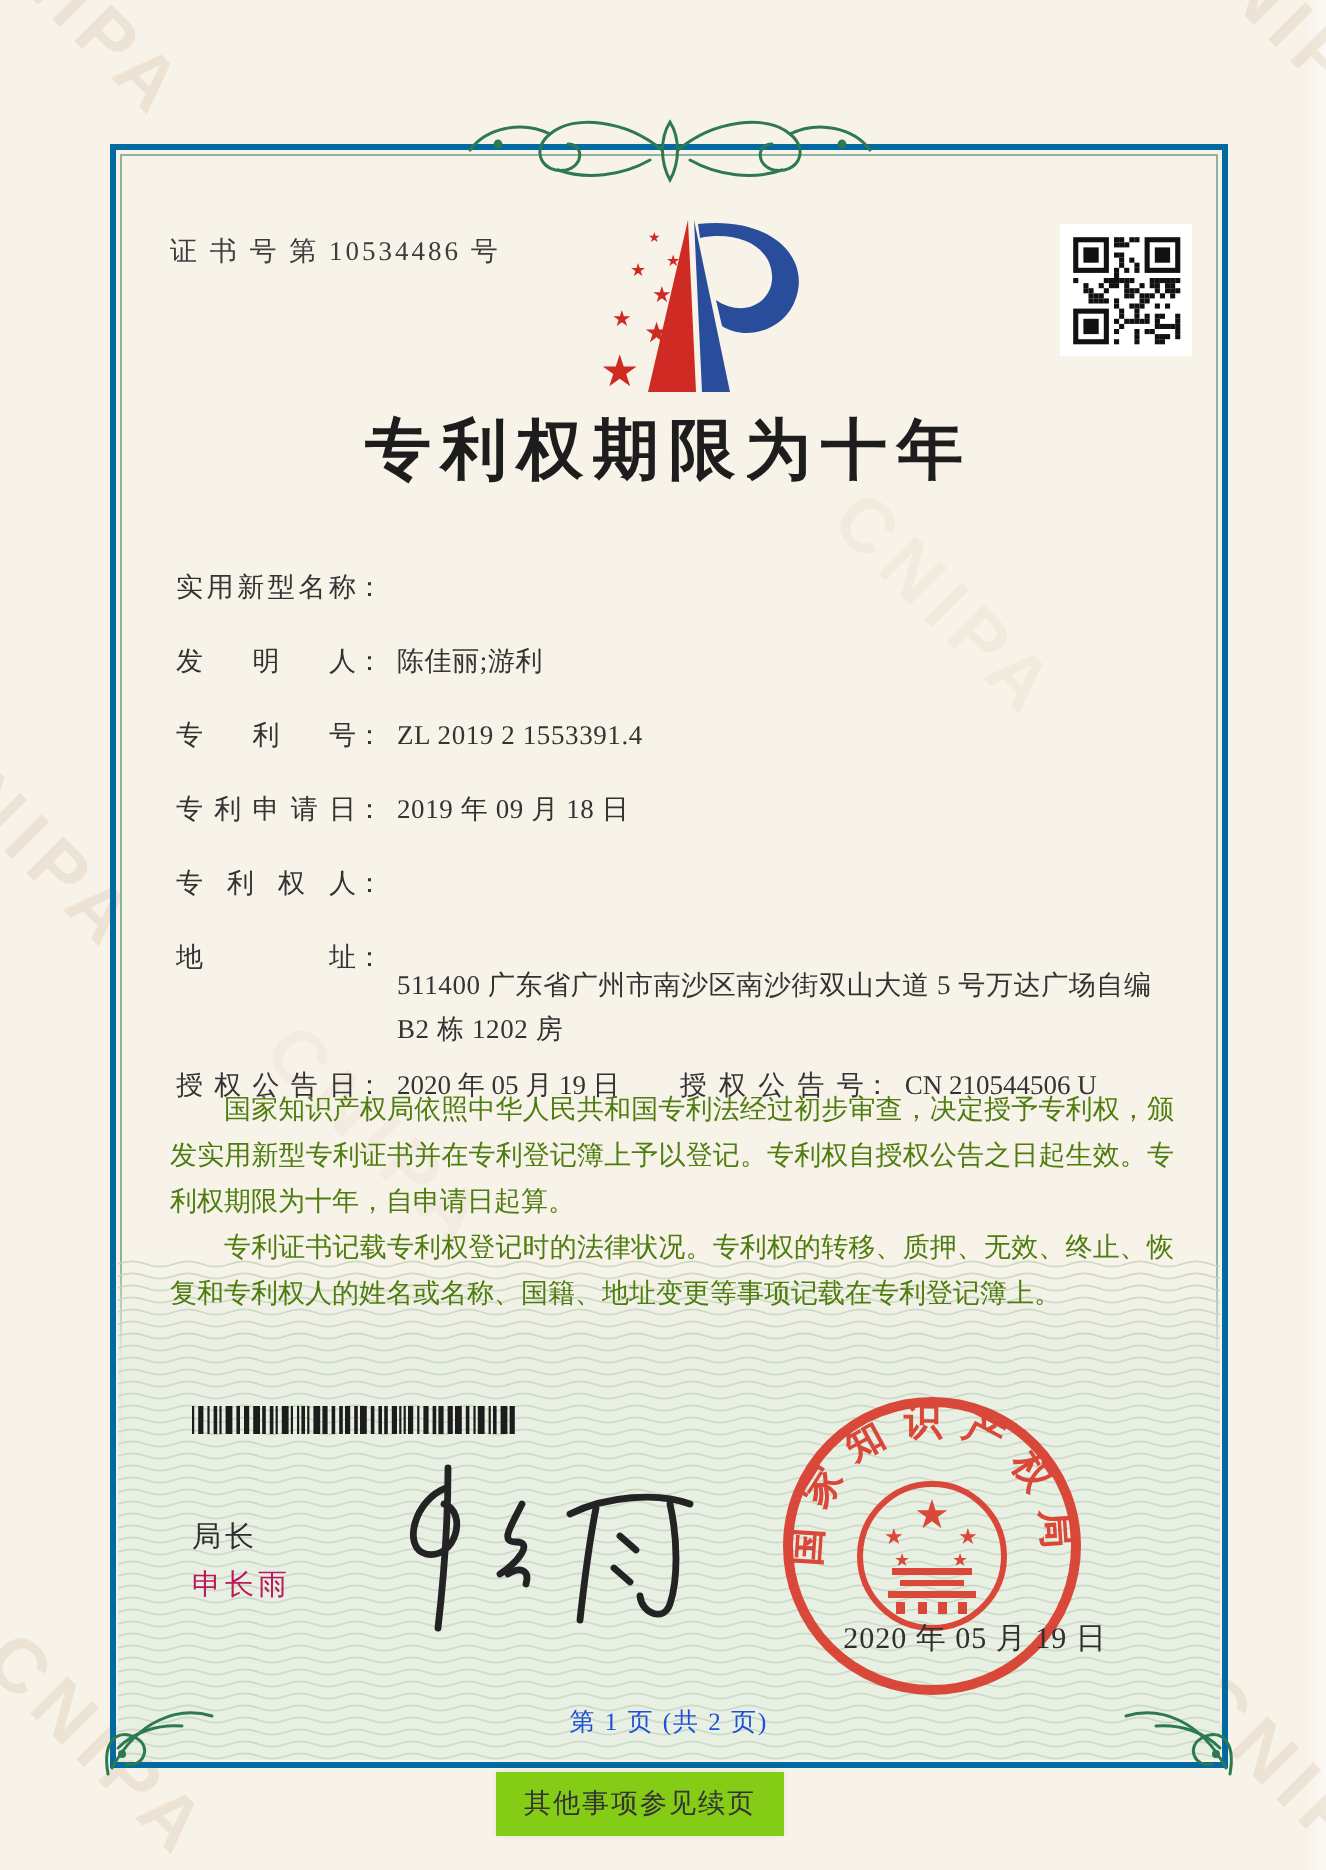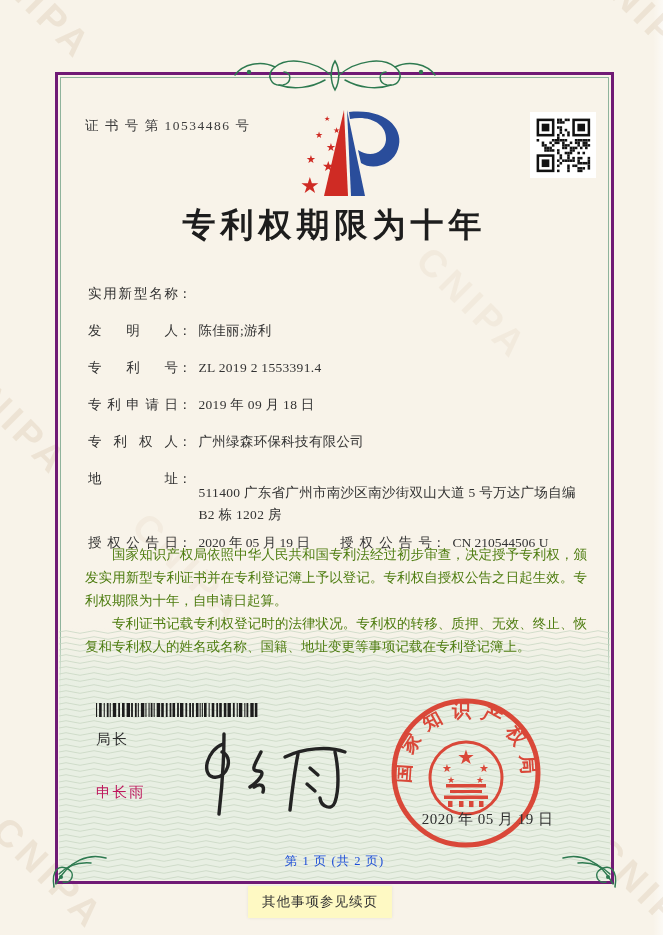--- a/index.html
+++ b/index.html
@@ -9,21 +9,21 @@
   .page::after{content:"";position:absolute;right:0;top:0;width:10px;height:100%;
        background:linear-gradient(90deg,rgba(255,255,255,0),rgba(255,255,255,.55));pointer-events:none;}
 
   
   .watermark{position:absolute;font-family:"Liberation Sans",sans-serif;font-weight:bold;
        font-size:38px;letter-spacing:5px;color:rgba(196,165,132,.20);
        transform:rotate(45deg);white-space:nowrap;z-index:1;}
 
   
   .frame{position:absolute;left:55px;top:72px;width:553px;height:806px;
-       border:3px solid #701a75;z-index:2;}
+       border:3px solid #0369a1;z-index:2;}
   .frame-inner{position:absolute;inset:2px;border:1px solid #8fb39c;pointer-events:none;}
 
   .guilloche{position:absolute;left:1px;right:1px;bottom:1px;height:252px;overflow:hidden;
        background:linear-gradient(180deg,rgba(232,239,227,0),rgba(232,239,227,.95) 20%,#e8efe3 45%);}
   .guilloche svg{position:absolute;left:0;bottom:0;opacity:.85;}
 
   .ornament-top{position:absolute;left:50%;top:-21px;transform:translateX(-50%);}
   .corner-fl{position:absolute;bottom:-9px;}
   .corner-fl.left{left:-9px;}
   .corner-fl.right{right:-9px;transform:scaleX(-1);}
@@ -48,35 +48,35 @@
   .grant-row{display:flex;line-height:17px;}
   .grant-no-group{display:flex;margin-left:30px;justify-content:space-between;}
   .grant-no-group .flabel{width:92px;}
 
   .paragraphs{position:absolute;left:27px;right:24px;top:468px;font-size:13.5px;
       line-height:23px;text-align:justify;color:#4d7c0f;}
   .paragraphs p{margin:0;text-indent:2em;}
 
   .barcode{position:absolute;left:37px;top:628px;width:166px;height:14px;}
 
-  .director-title{position:absolute;left:38px;top:655px;font-family:"Liberation Sans",sans-serif;
+  .director-title{position:absolute;left:38px;top:684px;font-family:"Liberation Sans",sans-serif;
       font-size:14.5px;color:#2e2e2e;letter-spacing:2px;}
   .director-name{position:absolute;left:38px;top:708px;font-family:Liberation Mono, monospace;
       font-size:14.5px;color:#be185d;letter-spacing:2px;}
   .signature{position:absolute;left:135px;top:655px;}
 
   .seal{position:absolute;left:329px;top:619px;width:158px;height:158px;z-index:3;}
   .seal-date{position:absolute;left:347px;top:735px;width:165px;z-index:4;
       font-size:15px;color:#2f2f2f;letter-spacing:.5px;text-align:center;}
 
   .page-footer{position:absolute;bottom:11px;left:0;width:100%;text-align:center;
       font-size:12.5px;color:#1d4ed8;letter-spacing:1px;}
 
   .continuation{position:absolute;left:320px;top:886px;transform:translateX(-50%);
-      background:#fef9c3;padding:7px 14px;font-size:13.5px;color:#333;letter-spacing:1px;
+      background:#84cc16;padding:7px 14px;font-size:13.5px;color:#333;letter-spacing:1px;
       z-index:3;box-shadow:0 0 3px rgba(0,0,0,.08);white-space:nowrap;}
 </style>
 </head>
 <body>
 
 <div class="page">
 
   <span class="watermark" style="left:-34px;top:-18px;">CNIPA</span>
   <span class="watermark" style="left:574px;top:-8px;">CNIPA</span>
   <span class="watermark" style="left:-58px;top:398px;">CNIPA</span>
@@ -323,21 +323,20 @@
         <span class="fvalue">ZL 2019 2 1553391.4</span>
       </div>
       <div class="frow">
         <span class="flabel">专利申请日</span>
         <span class="fcolon">：</span>
         <span class="fvalue">2019 年 09 月 18 日</span>
       </div>
       <div class="frow">
         <span class="flabel">专利权人</span>
         <span class="fcolon">：</span>
-        <span class="fvalue">广州绿森环保科技有限公司</span>
       </div>
       <div class="frow address">
         <span class="flabel">地址</span>
         <span class="fcolon">：</span>
         <span class="fvalue">511400 广东省广州市南沙区南沙街双山大道 5 号万达广场自编 B2 栋 1202 房</span>
       </div>
       <div class="grant-row">
         <span class="flabel">授权公告日</span>
         <span class="fcolon">：</span>
         <span>2020 年 05 月 19 日</span>

